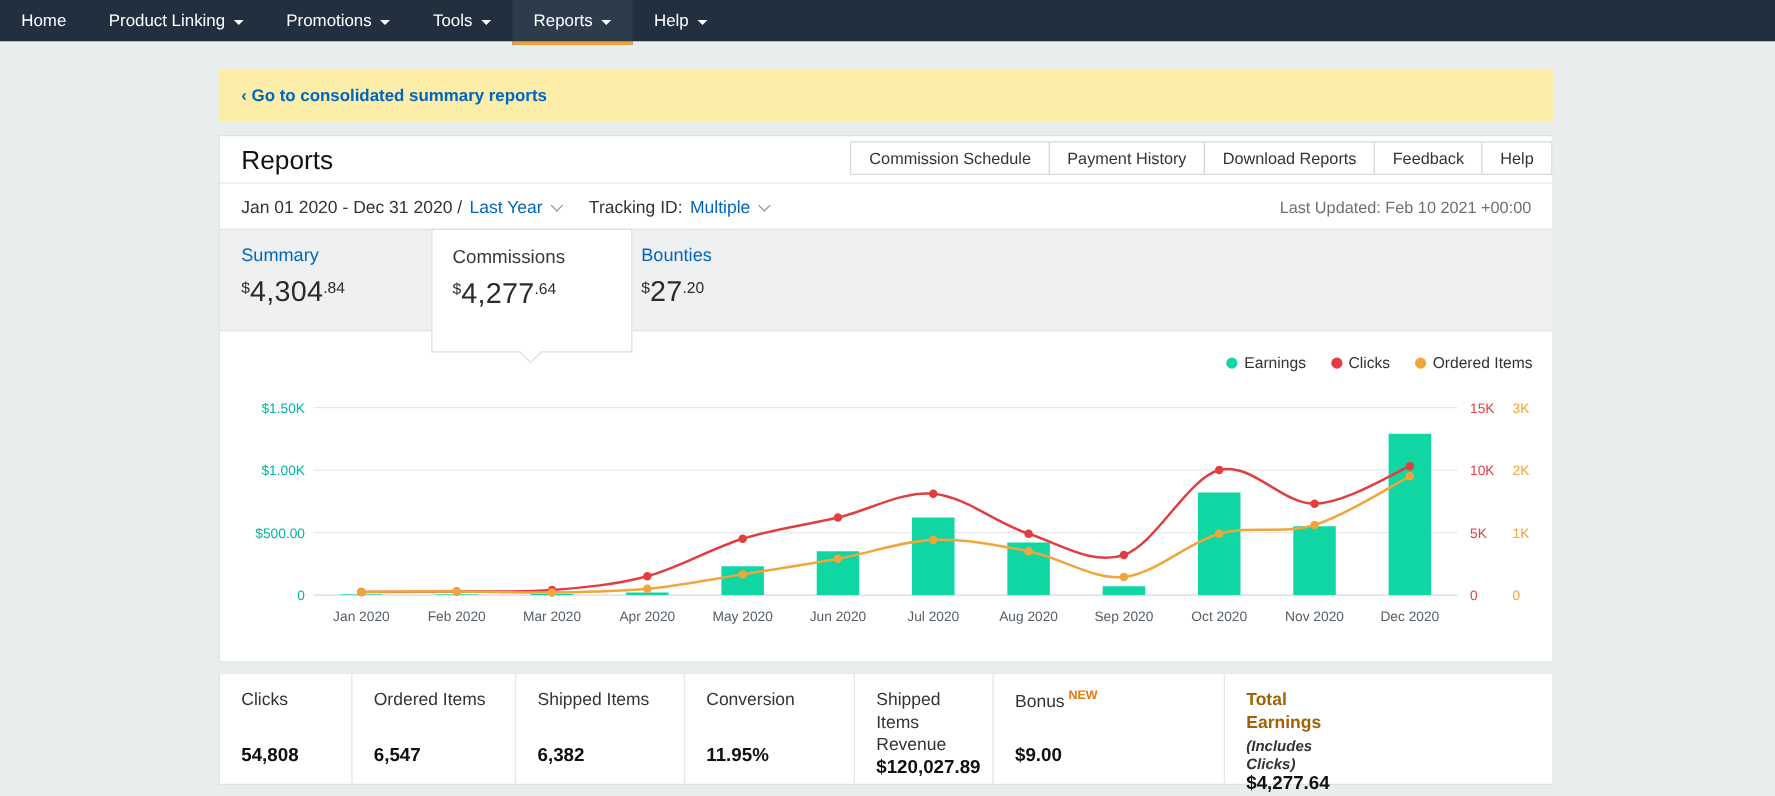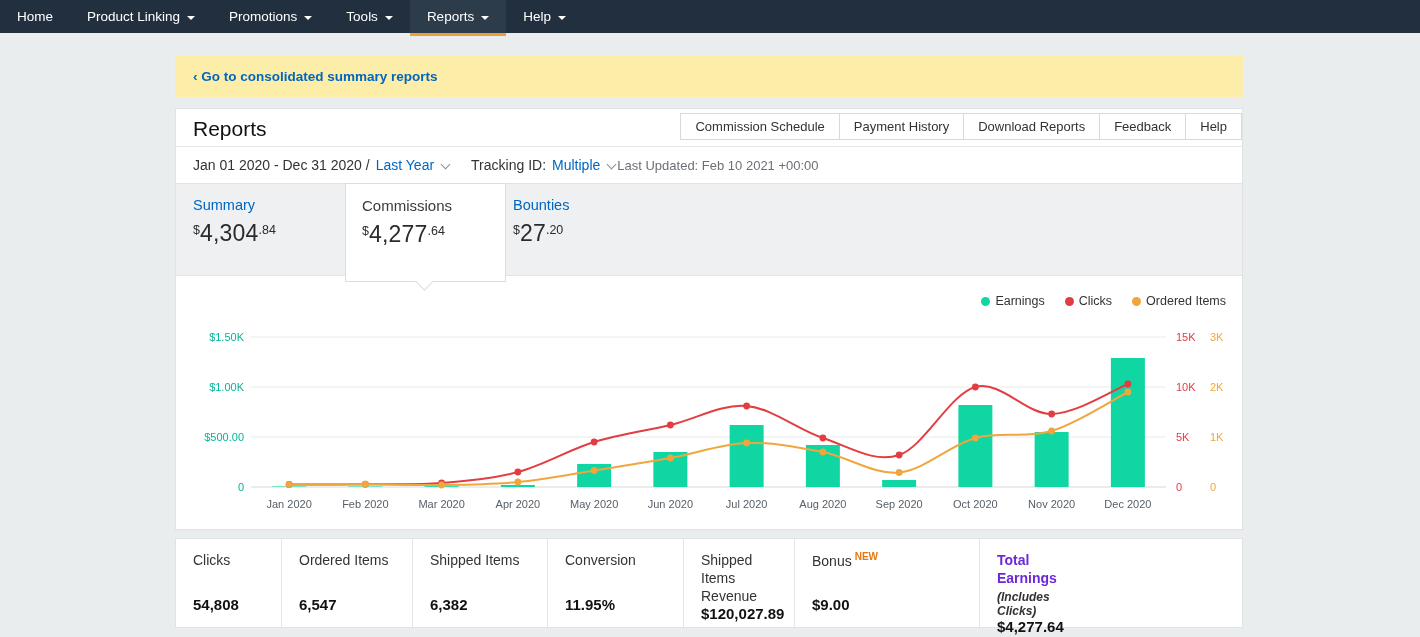--- a/index.html
+++ b/index.html
@@ -14,28 +14,28 @@
   .caret{width:0;height:0;border-left:4px solid transparent;border-right:4px solid transparent;border-top:4px solid #fff;margin-top:2px;}
   
   .banner{position:absolute;left:175px;top:55px;width:1068px;height:42px;background:#fceda8;display:flex;align-items:center;padding-left:18px;box-sizing:border-box;}
   .banner a{color:#0066c0;font-weight:bold;font-size:13.5px;text-decoration:none;}
   
   .main-card{position:absolute;left:175px;top:108px;width:1068px;height:422px;background:#fff;border:1px solid #e0e3e3;box-sizing:border-box;}
   .card-header{height:37px;display:flex;justify-content:space-between;align-items:flex-start;}
   .card-title{font-size:21px;color:#111;padding:8px 0 0 17px;}
   .header-tabs{display:flex;margin-top:4px;}
   .header-tab{border:1px solid #d9d9d9;margin-left:-1px;height:27px;line-height:26px;padding:0 14px;font-size:13px;color:#333;background:#fff;cursor:pointer;box-sizing:border-box;}
-  .card-subheader{border-top:1px solid #e8e8e8;height:36px;display:flex;align-items:center;padding:0 17px;font-size:14px;}
+  .card-subheader{border-top:1px solid #e8e8e8;height:36px;display:flex;align-items:center;justify-content:space-between;padding:0 17px;font-size:14px;}
   .sub-left{display:flex;align-items:center;gap:6px;}
   .link{color:#0066c0;cursor:pointer;}
   .chev{display:inline-block;width:6px;height:6px;border-right:1.5px solid #879196;border-bottom:1.5px solid #879196;transform:rotate(45deg);margin:-2px 2px 0 2px;}
   .tracking{margin-left:14px;}
   .sub-right{font-size:13px;color:#6b7077;}
   
-  .summary-strip{position:relative;height:93px;background:#eef0f1;border-top:1px solid #e3e3e3;border-bottom:1px solid #e3e3e3;box-sizing:border-box;display:flex;padding-left:17px;}
+  .summary-strip{position:relative;height:82px;background:#eef0f1;border-top:1px solid #e3e3e3;border-bottom:1px solid #e3e3e3;box-sizing:border-box;display:flex;padding-left:17px;}
   .summary-block{width:144px;padding-top:13px;cursor:pointer;}
   .popup-spacer{width:176px;}
   .summary-label{font-size:14.5px;}
   .summary-label.link-style{color:#0066c0;}
   .summary-value{margin-top:7px;color:#2b2b2b;white-space:nowrap;}
   .cur,.cents{font-size:12.5px;vertical-align:7px;}
   .amt{font-size:23px;letter-spacing:0.2px;}
   .commissions-popup{position:absolute;left:169px;top:-1px;width:161px;height:99px;background:#fff;border:1px solid #ddd;box-sizing:border-box;padding:13px 0 0 16px;z-index:2;cursor:pointer;}
   .commissions-popup .summary-label{color:#3a3a3a;font-size:15px;}
   .popup-arrow{position:absolute;left:72px;bottom:-7px;width:12px;height:12px;background:#fff;border-right:1px solid #ddd;border-bottom:1px solid #ddd;transform:rotate(45deg);}
@@ -52,21 +52,21 @@
   .stat-cell:first-child{border-left:none;}
   .stat-cell:nth-child(1){width:105px;}
   .stat-cell:nth-child(2){width:131px;}
   .stat-cell:nth-child(3){width:135px;}
   .stat-cell:nth-child(4){width:136px;}
   .stat-cell:nth-child(5){width:111px;}
   .stat-cell:nth-child(6){width:185px;}
   .stat-cell:nth-child(7){width:112px;}
   .stat-cell:nth-child(8){flex:1;}
   .stat-label{font-size:14px;color:#333;}
-  .stat-cell.total .stat-label{font-weight:bold;color:#6d28d9;}
+  .stat-cell.total .stat-label{font-weight:bold;color:#a16207;}
   .stat-sublabel{font-size:12px;font-style:italic;font-weight:bold;color:#333;margin-top:3px;}
   .stat-value{font-size:15px;font-weight:bold;color:#111;}
   .badge{color:#e47911;font-size:10px;font-weight:bold;margin-left:3px;}
 </style>
 </head>
 <body>
 
 <div class="topnav">
   <div style="display:flex">
       <div class="nav-item">

